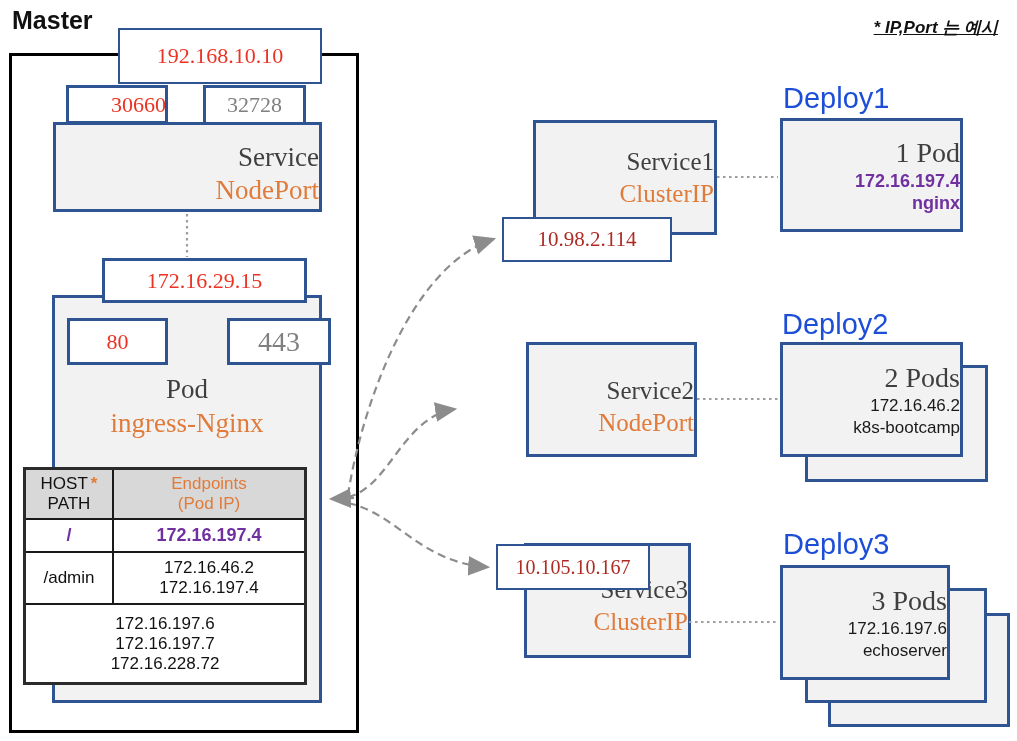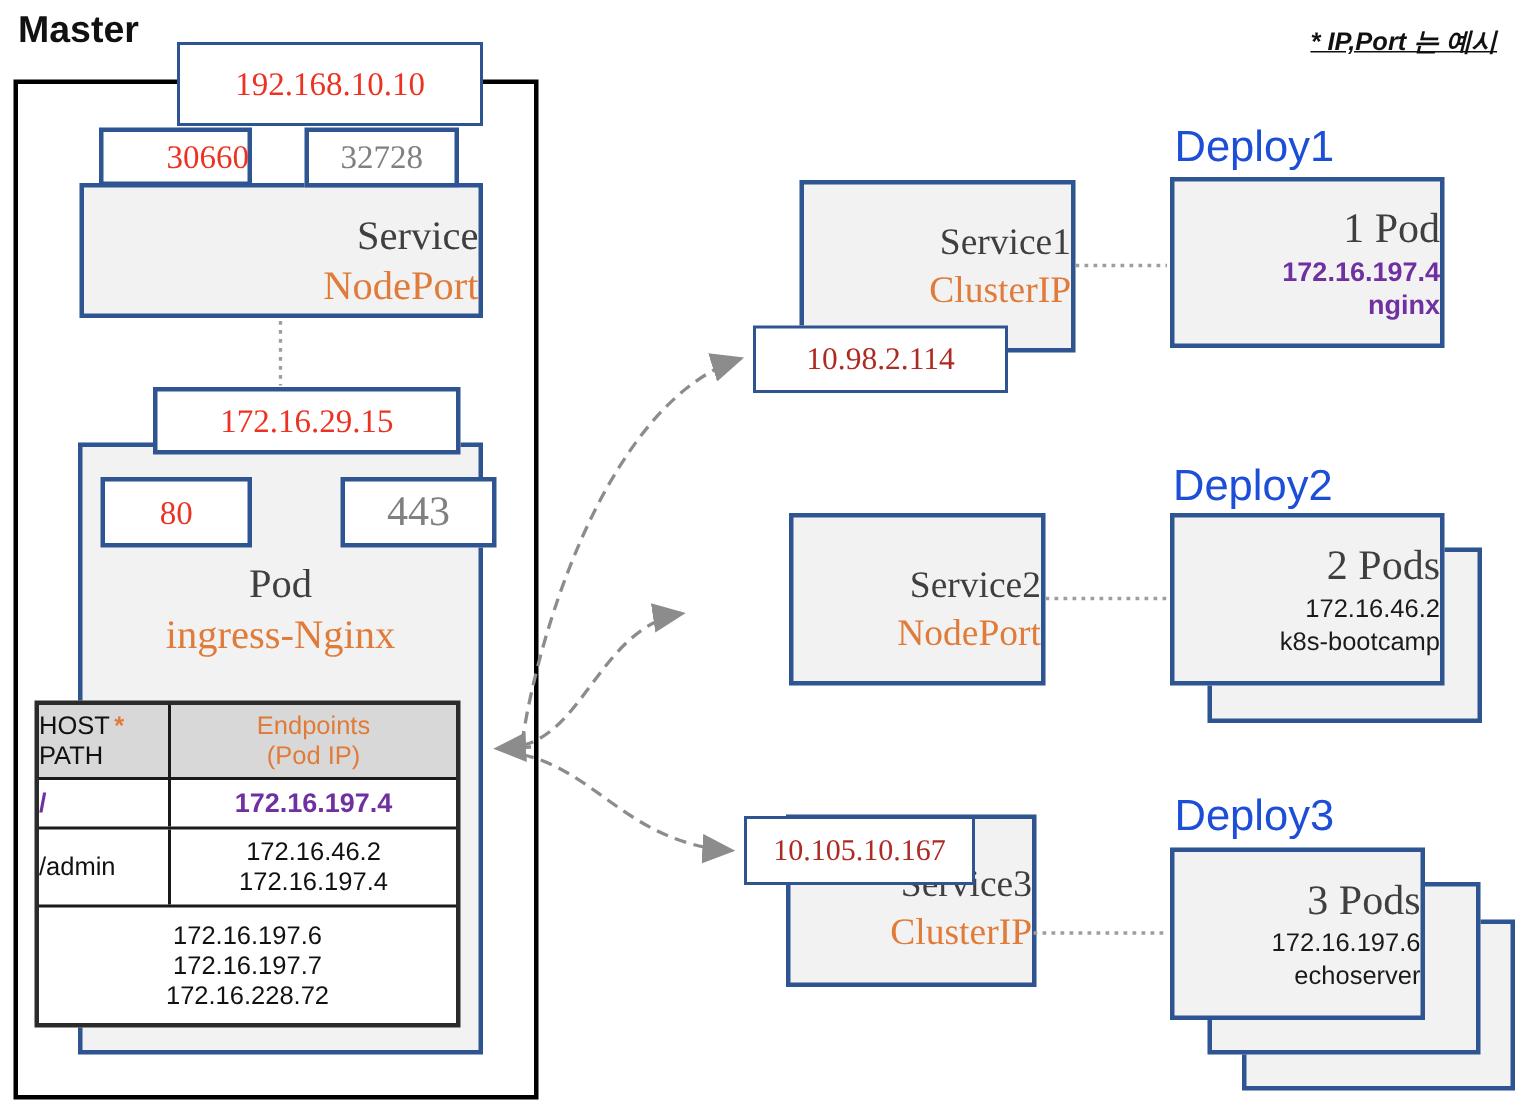--- a/index.html
+++ b/index.html
@@ -42,21 +42,21 @@
   #pod-port-gray { left:203px; top:318px; width:104px; height:47px; z-index:5; font-size:28px;margin-left:24px; }
   #pod-title     { left:52px; top:372px; width:270px; z-index:5; font-size:27px; line-height:34px;
                    text-align:center; }
 
   
   #routing-table { left:23px; top:467px; width:284px; z-index:7; background:#ffffff;
                    border:3px solid #2b2b2b; box-sizing:border-box; font-size:17px; color:#111; }
   .rt-row  { display:flex; border-top:2px solid #1a1a1a; }
   .rt-row:first-child { border-top:none; }
   .rt-c1 { width:88px; border-right:2px solid #1a1a1a; box-sizing:border-box;
-           display:flex; flex-direction:column; justify-content:center; }
+           display:flex; flex-direction:column; align-items:center; justify-content:center; }
   .rt-c2 { flex:1; display:flex; flex-direction:column; align-items:center; justify-content:center; }
   .rt-head { background:#d8d8d8; height:48px; }
   .rt-r1 { height:31px; } .rt-r2 { height:50px; } .rt-r3 { height:77px; }
   .rt-r1 .rt-c1, .rt-r1 .rt-c2 { font-size:18px; }
   .star { color:#e07b39; font-weight:bold; margin-left:3px; }
 
   
   #note { left:770px; top:16px; width:228px; text-align:right; font-size:17px; font-weight:bold;
           font-style:italic; text-decoration:underline; color:#111; z-index:5; }
   .deploy-label { font-size:29px; font-weight:normal; color:#1d4ed8; z-index:5; }

